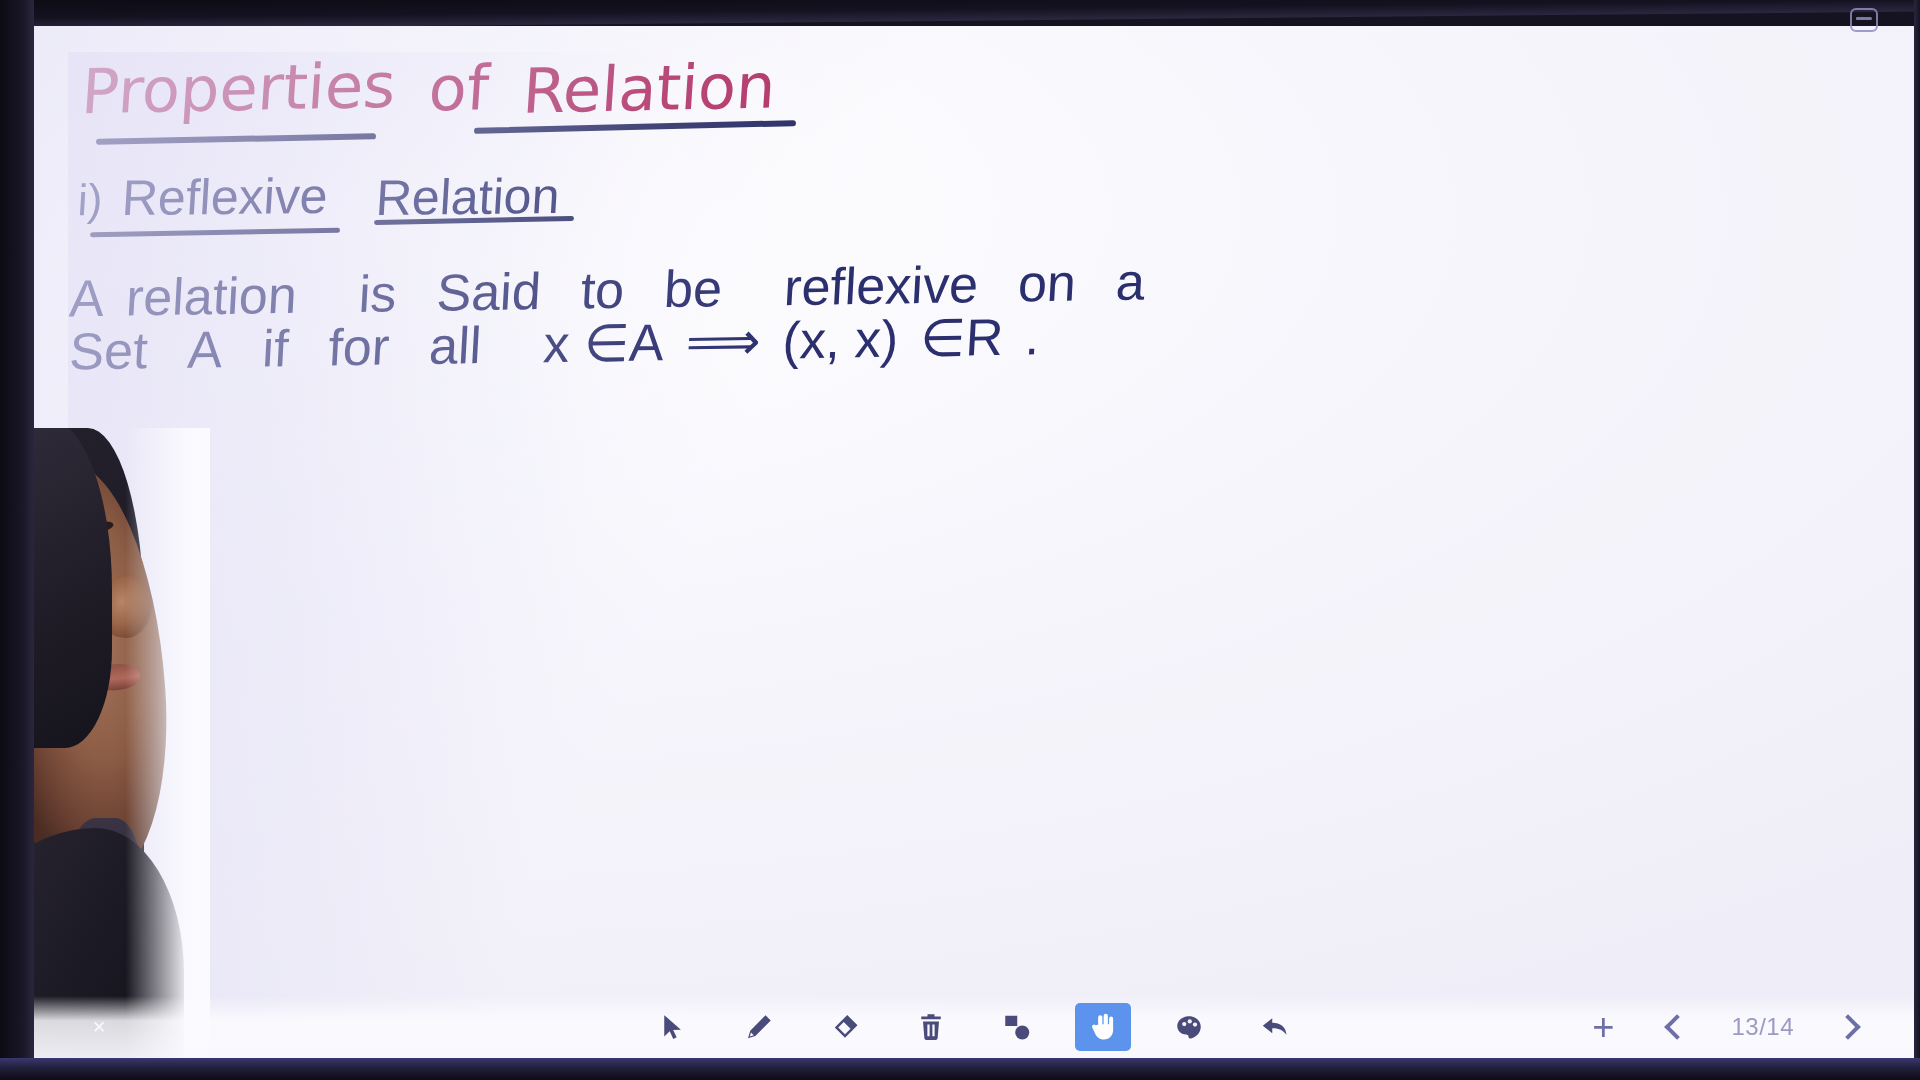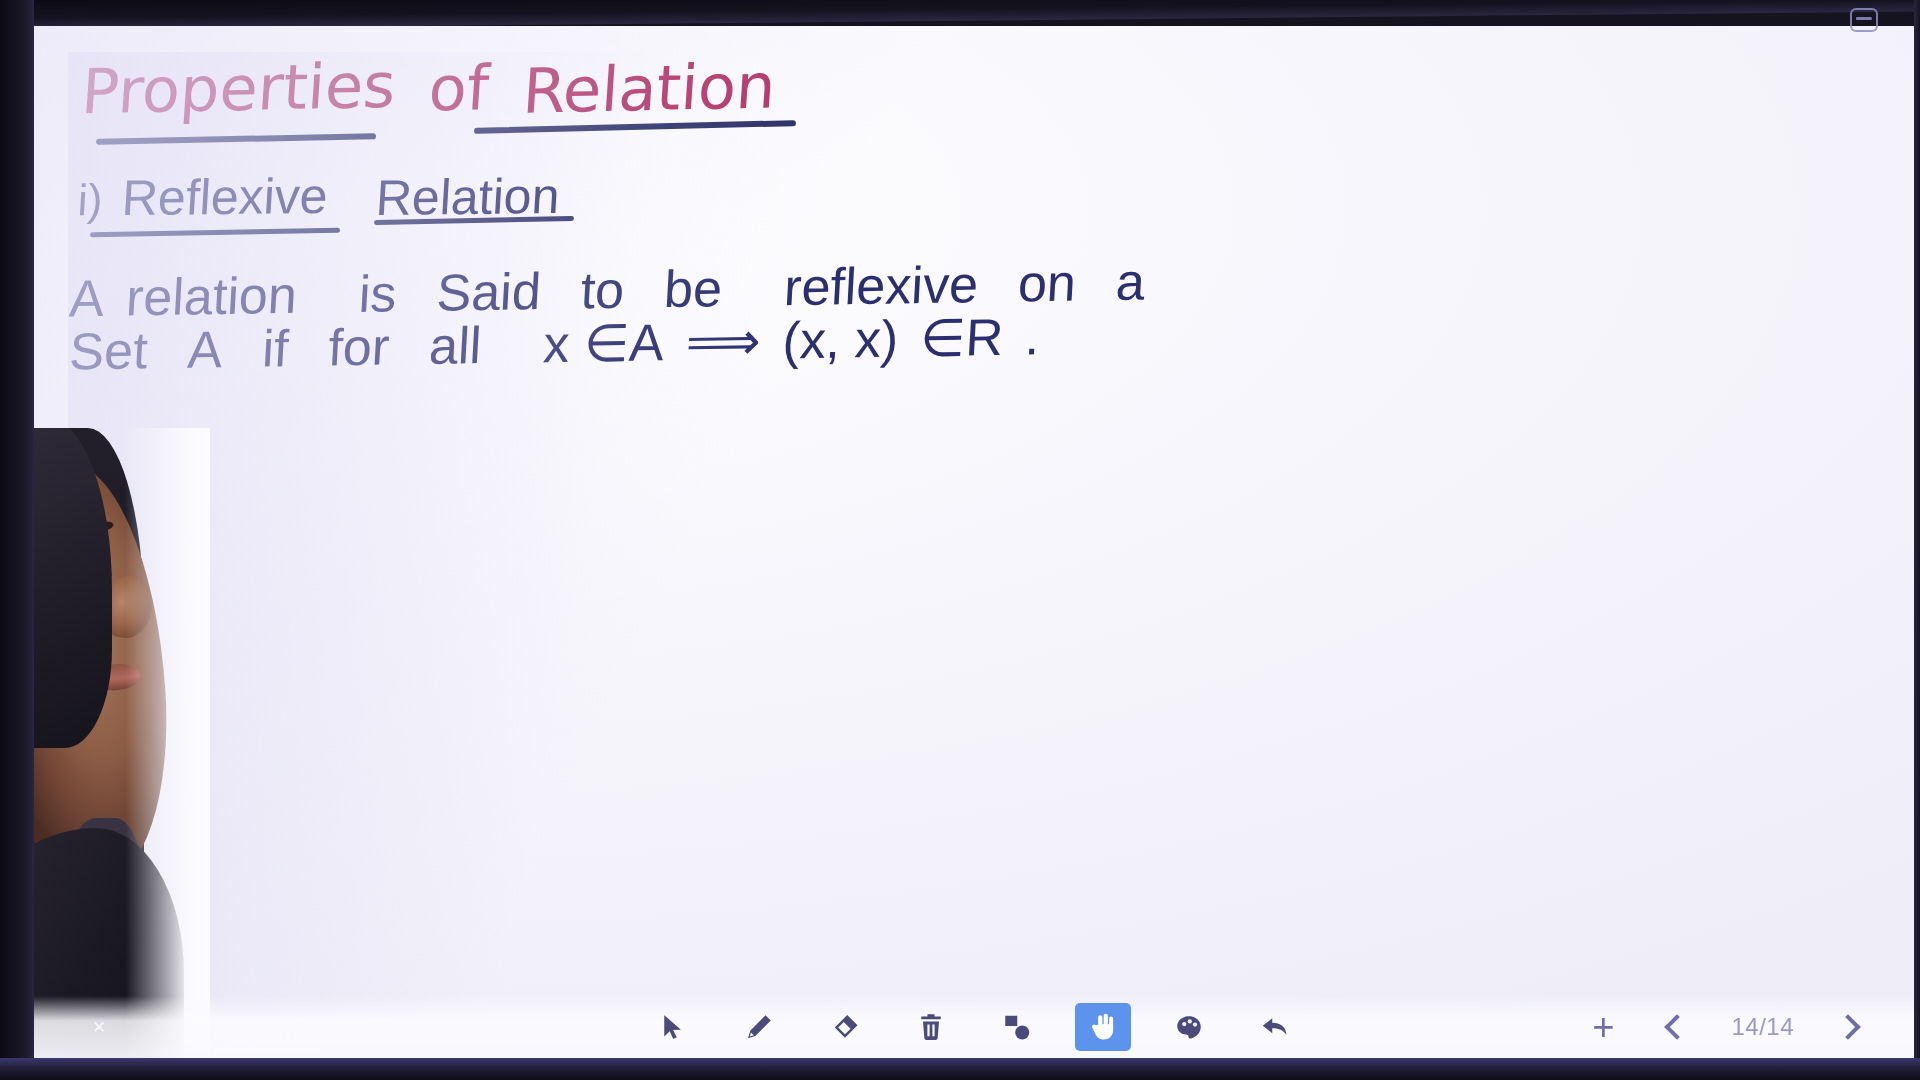--- a/index.html
+++ b/index.html
@@ -331,21 +331,21 @@
 
     </div>
 
     <div id="pager">
       <div class="pg-btn">
         <span id="add-page-btn">+</span>
       </div>
       <div class="pg-btn">
         <span class="chev left"></span>
       </div>
-      <div id="page-count">14/14</div>
+      <div id="page-count">13/14</div>
       <div class="pg-btn">
         <span class="chev right"></span>
       </div>
     </div>
 
   </div>
 
   <div id="frame-bottom"></div>
 </div>
 

